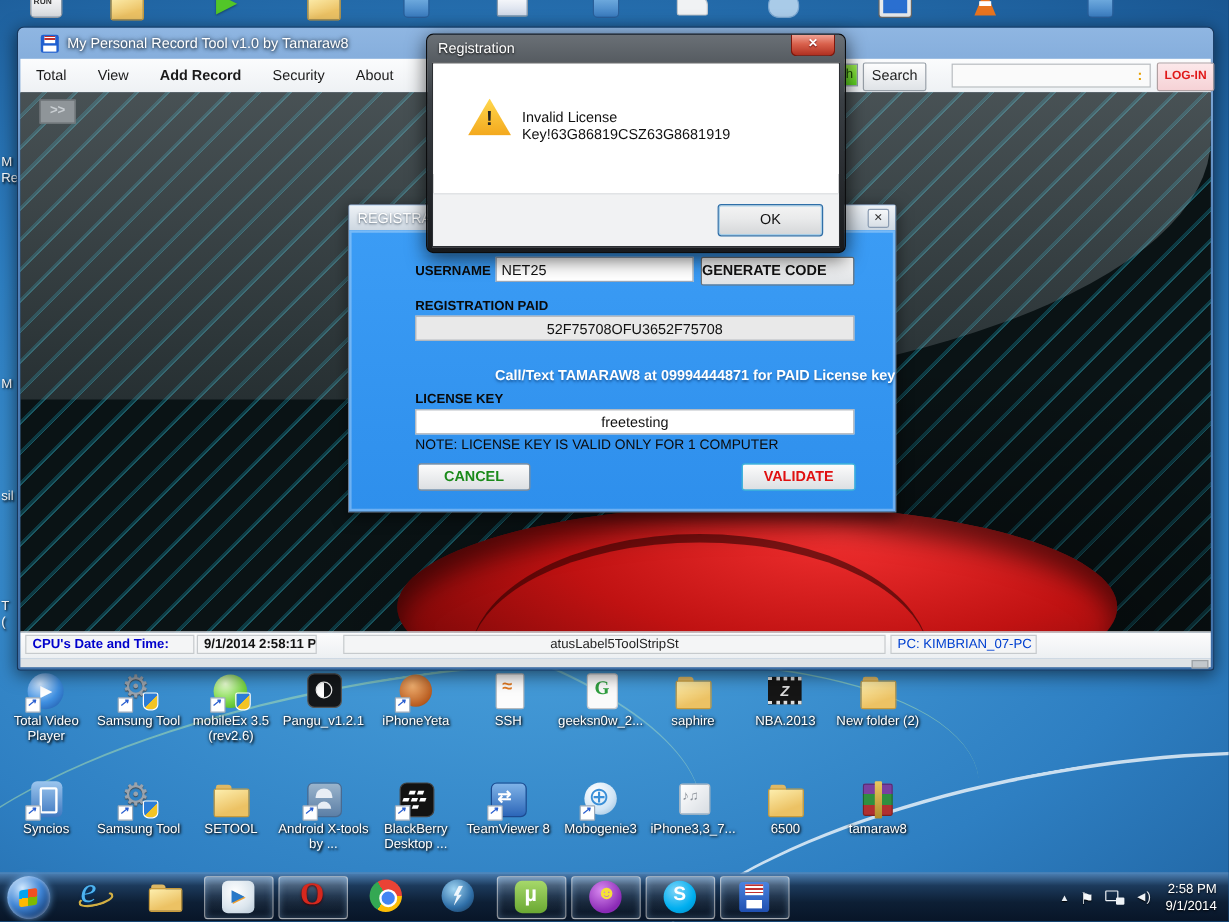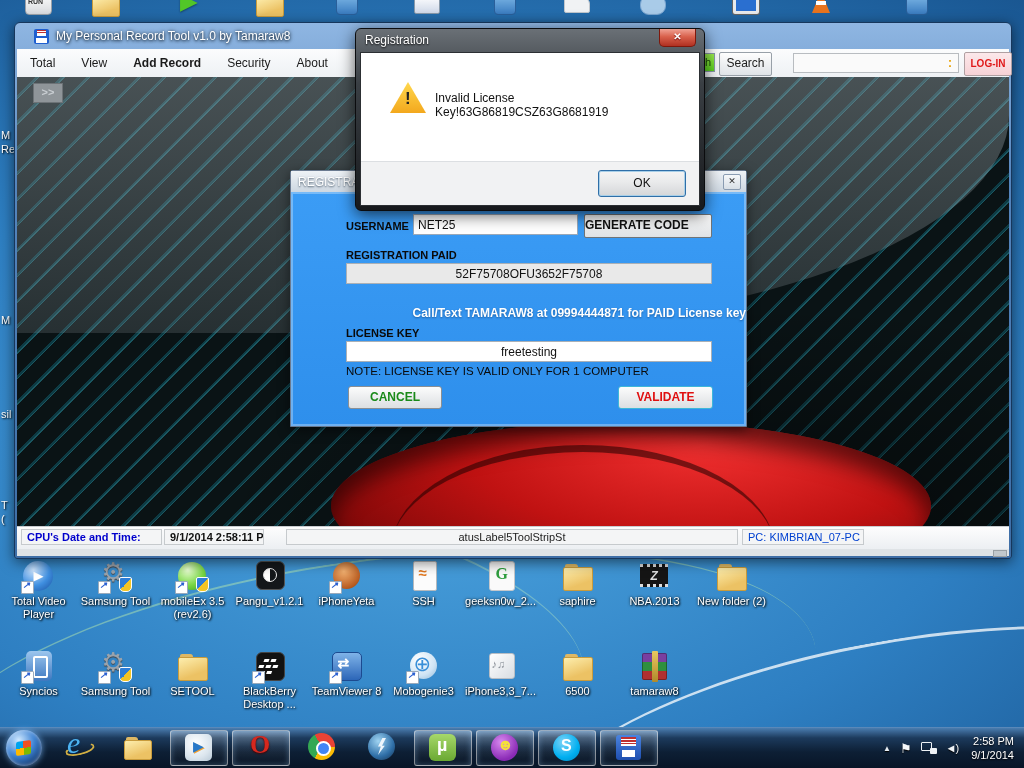--- a/index.html
+++ b/index.html
@@ -336,20 +336,26 @@
           <i class="ov"></i>
         </div>
         <div class="di-label">Samsung Tool</div>
       </div>
 
       <div class="dicon">
         <div class="di" data-icon="folder"></div>
         <div class="di-label">SETOOL</div>
       </div>
 
+      <div class="dicon">
+        <div class="di" data-icon="android">
+          <i class="ov"></i>
+        </div>
+        <div class="di-label">Android X-tools by ...</div>
+      </div>
 
       <div class="dicon">
         <div class="di" data-icon="bberry">
           <i class="ov"></i>
         </div>
         <div class="di-label">BlackBerry Desktop ...</div>
       </div>
 
 
       <div class="dicon">

